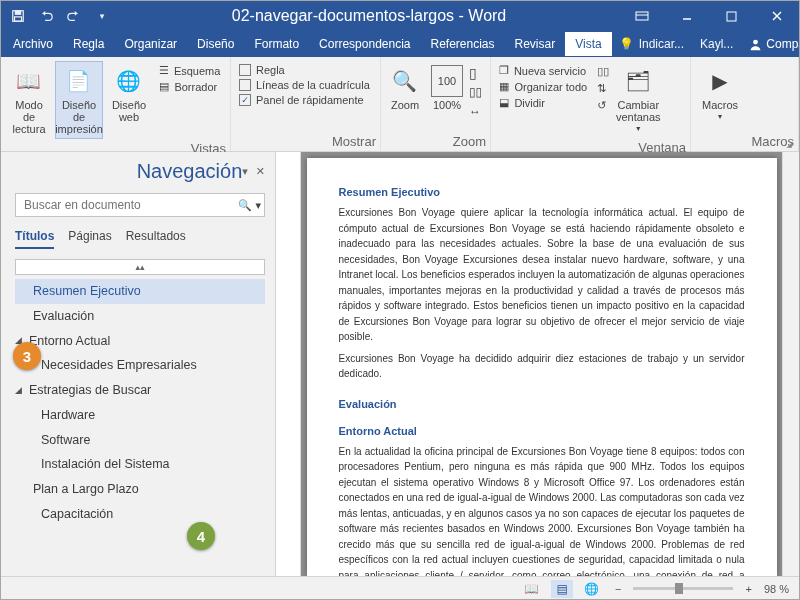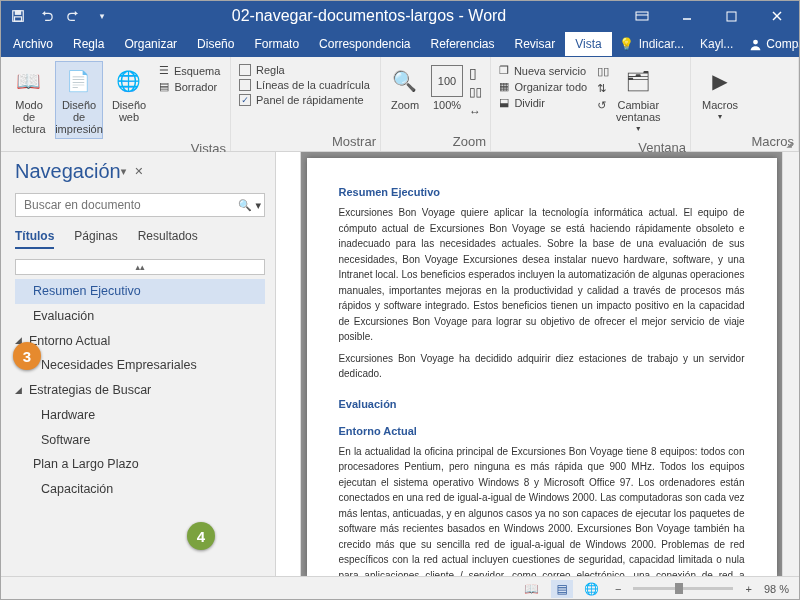--- a/index.html
+++ b/index.html
@@ -23,27 +23,27 @@
 .group-label.arrow::after{content:"◢";position:absolute;right:2px;bottom:2px;font-size:7px;color:#888}
 .big-btn{width:48px;display:flex;flex-direction:column;align-items:center;gap:2px;padding:3px 2px;text-align:center;line-height:1.1;border:1px solid transparent}
 .big-btn.selected{background:#d5e1f2;border:1px solid #a3bde3}
 .big-btn .ico{width:32px;height:32px;display:flex;align-items:center;justify-content:center;font-size:20px}
 .small-list{display:flex;flex-direction:column;gap:1px;padding-top:2px}
 .small-item{display:flex;align-items:center;gap:5px;padding:1px 4px;font-size:11px;white-space:nowrap}
 .chk{width:12px;height:12px;border:1px solid #7a7a7a;display:inline-flex;align-items:center;justify-content:center;font-size:9px;color:#2b579a}
 .chk.on::after{content:"✓"}
 .body-area{display:flex;height:424px;position:relative}
 .navpane{width:275px;background:#f1f1f1;border-right:1px solid #d4d4d4;display:flex;flex-direction:column;padding:8px 10px 6px 14px;position:relative}
-.nav-header{display:flex;align-items:center;justify-content:flex-start;color:#2e2e2e}
+.nav-header{display:flex;align-items:center;justify-content:flex-end;color:#2e2e2e}
 .nav-title{font-size:20px;color:#2b579a;font-weight:400}
 .nav-hdr-ctrls{display:flex;gap:8px;font-size:11px;color:#666}
 .nav-search{margin-top:10px;display:flex;align-items:center;background:#fff;border:1px solid #c4c4c4;height:24px}
 .nav-search input{flex:1;border:none;outline:none;font-size:12px;padding:0 8px;color:#ef4444;background:transparent}
 .nav-search .sico{width:28px;display:flex;align-items:center;justify-content:center;color:#444;font-size:11px}
-.nav-tabs{display:flex;gap:20px;margin-top:12px;font-size:12px;color:#444}
+.nav-tabs{display:flex;gap:14px;margin-top:12px;font-size:12px;color:#444}
 .nav-tab{padding-bottom:4px;border-bottom:2px solid transparent;cursor:default}
 .nav-tab.active{color:#2b579a;border-bottom:2px solid #2b579a;font-weight:600}
 .nav-jump{margin-top:10px;height:16px;background:#fff;border:1px solid #c4c4c4;display:flex;align-items:center;justify-content:center;font-size:9px;color:#666}
 .nav-tree{margin-top:4px;font-size:12.5px;color:#3b3b3b;line-height:1.5}
 .tree-item{padding:3px 4px 3px 4px;display:flex;align-items:center;gap:4px;white-space:nowrap}
 .tree-item.sel{background:#d5e1f2;color:#2b579a}
 .tree-item .arw{width:10px;display:inline-block;font-size:9px;color:#555}
 .tree-item.ind1{padding-left:26px}
 .docarea{flex:1;background:#8f8f8f;position:relative;display:flex}
 .ruler-v{width:25px;background:#fff;border-right:1px solid #d9d9d9}
@@ -284,20 +284,23 @@
       <div class="tree-item" style="padding-left:0">
           <span class="arw">◢</span>
           <span>Estrategias de Buscar</span>
         </div>
       <div class="tree-item ind1">
           <span>Hardware</span>
         </div>
       <div class="tree-item ind1">
           <span>Software</span>
         </div>
+      <div class="tree-item ind1">
+          <span>Instalación del Sistema</span>
+        </div>
       <div class="tree-item">
           <span class="arw"></span>
           <span>Plan a Largo Plazo</span>
         </div>
       <div class="tree-item ind1">
           <span>Capacitación</span>
         </div>
     </div>
   </div>
 

